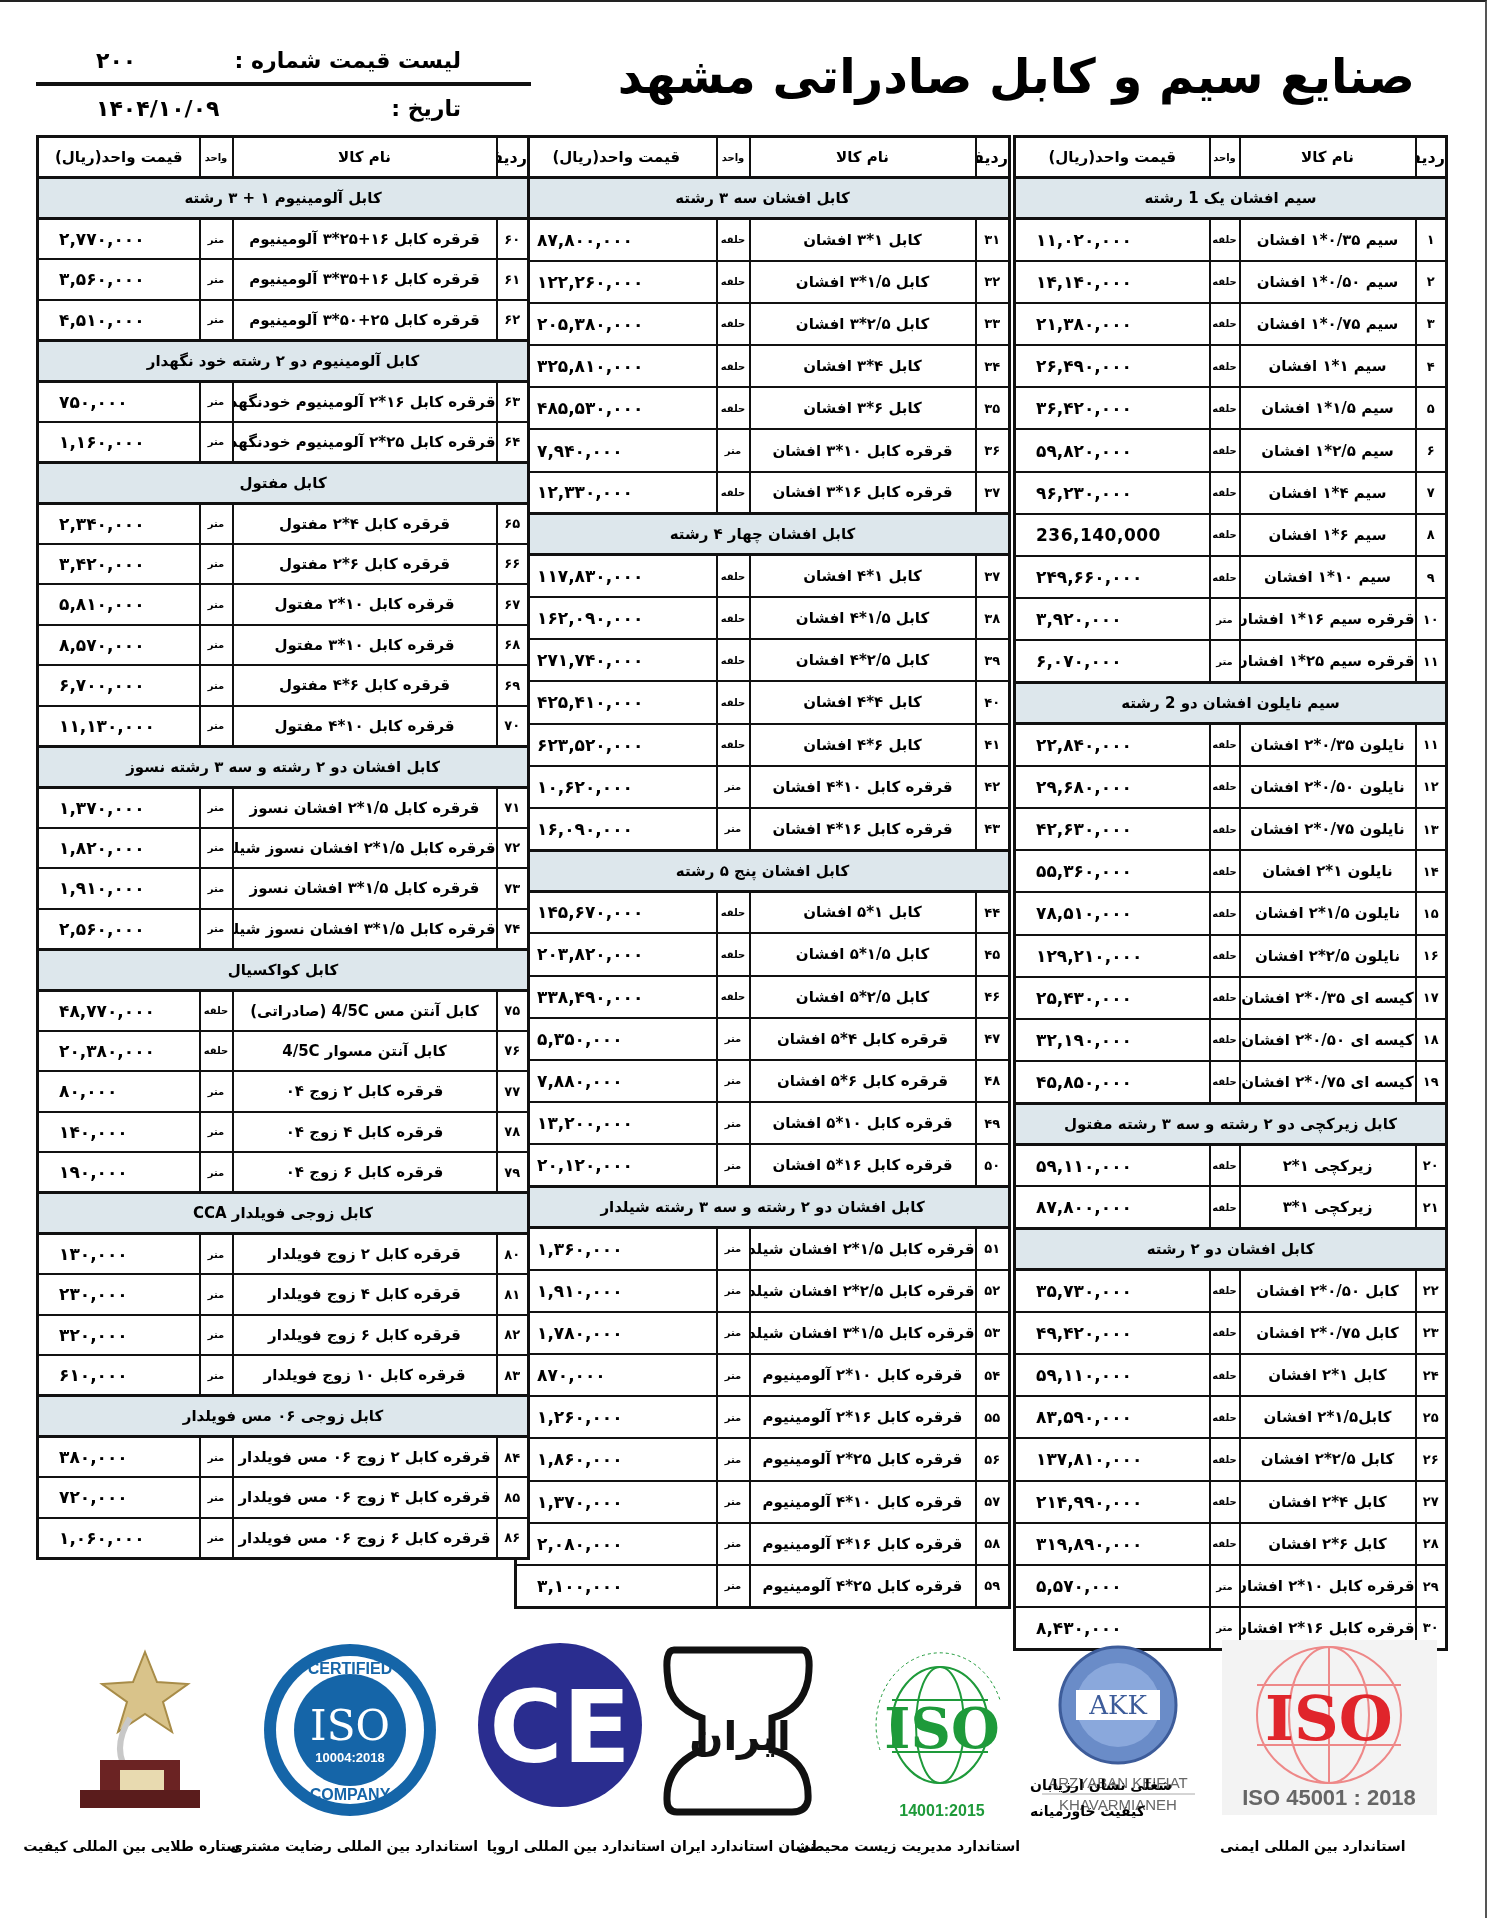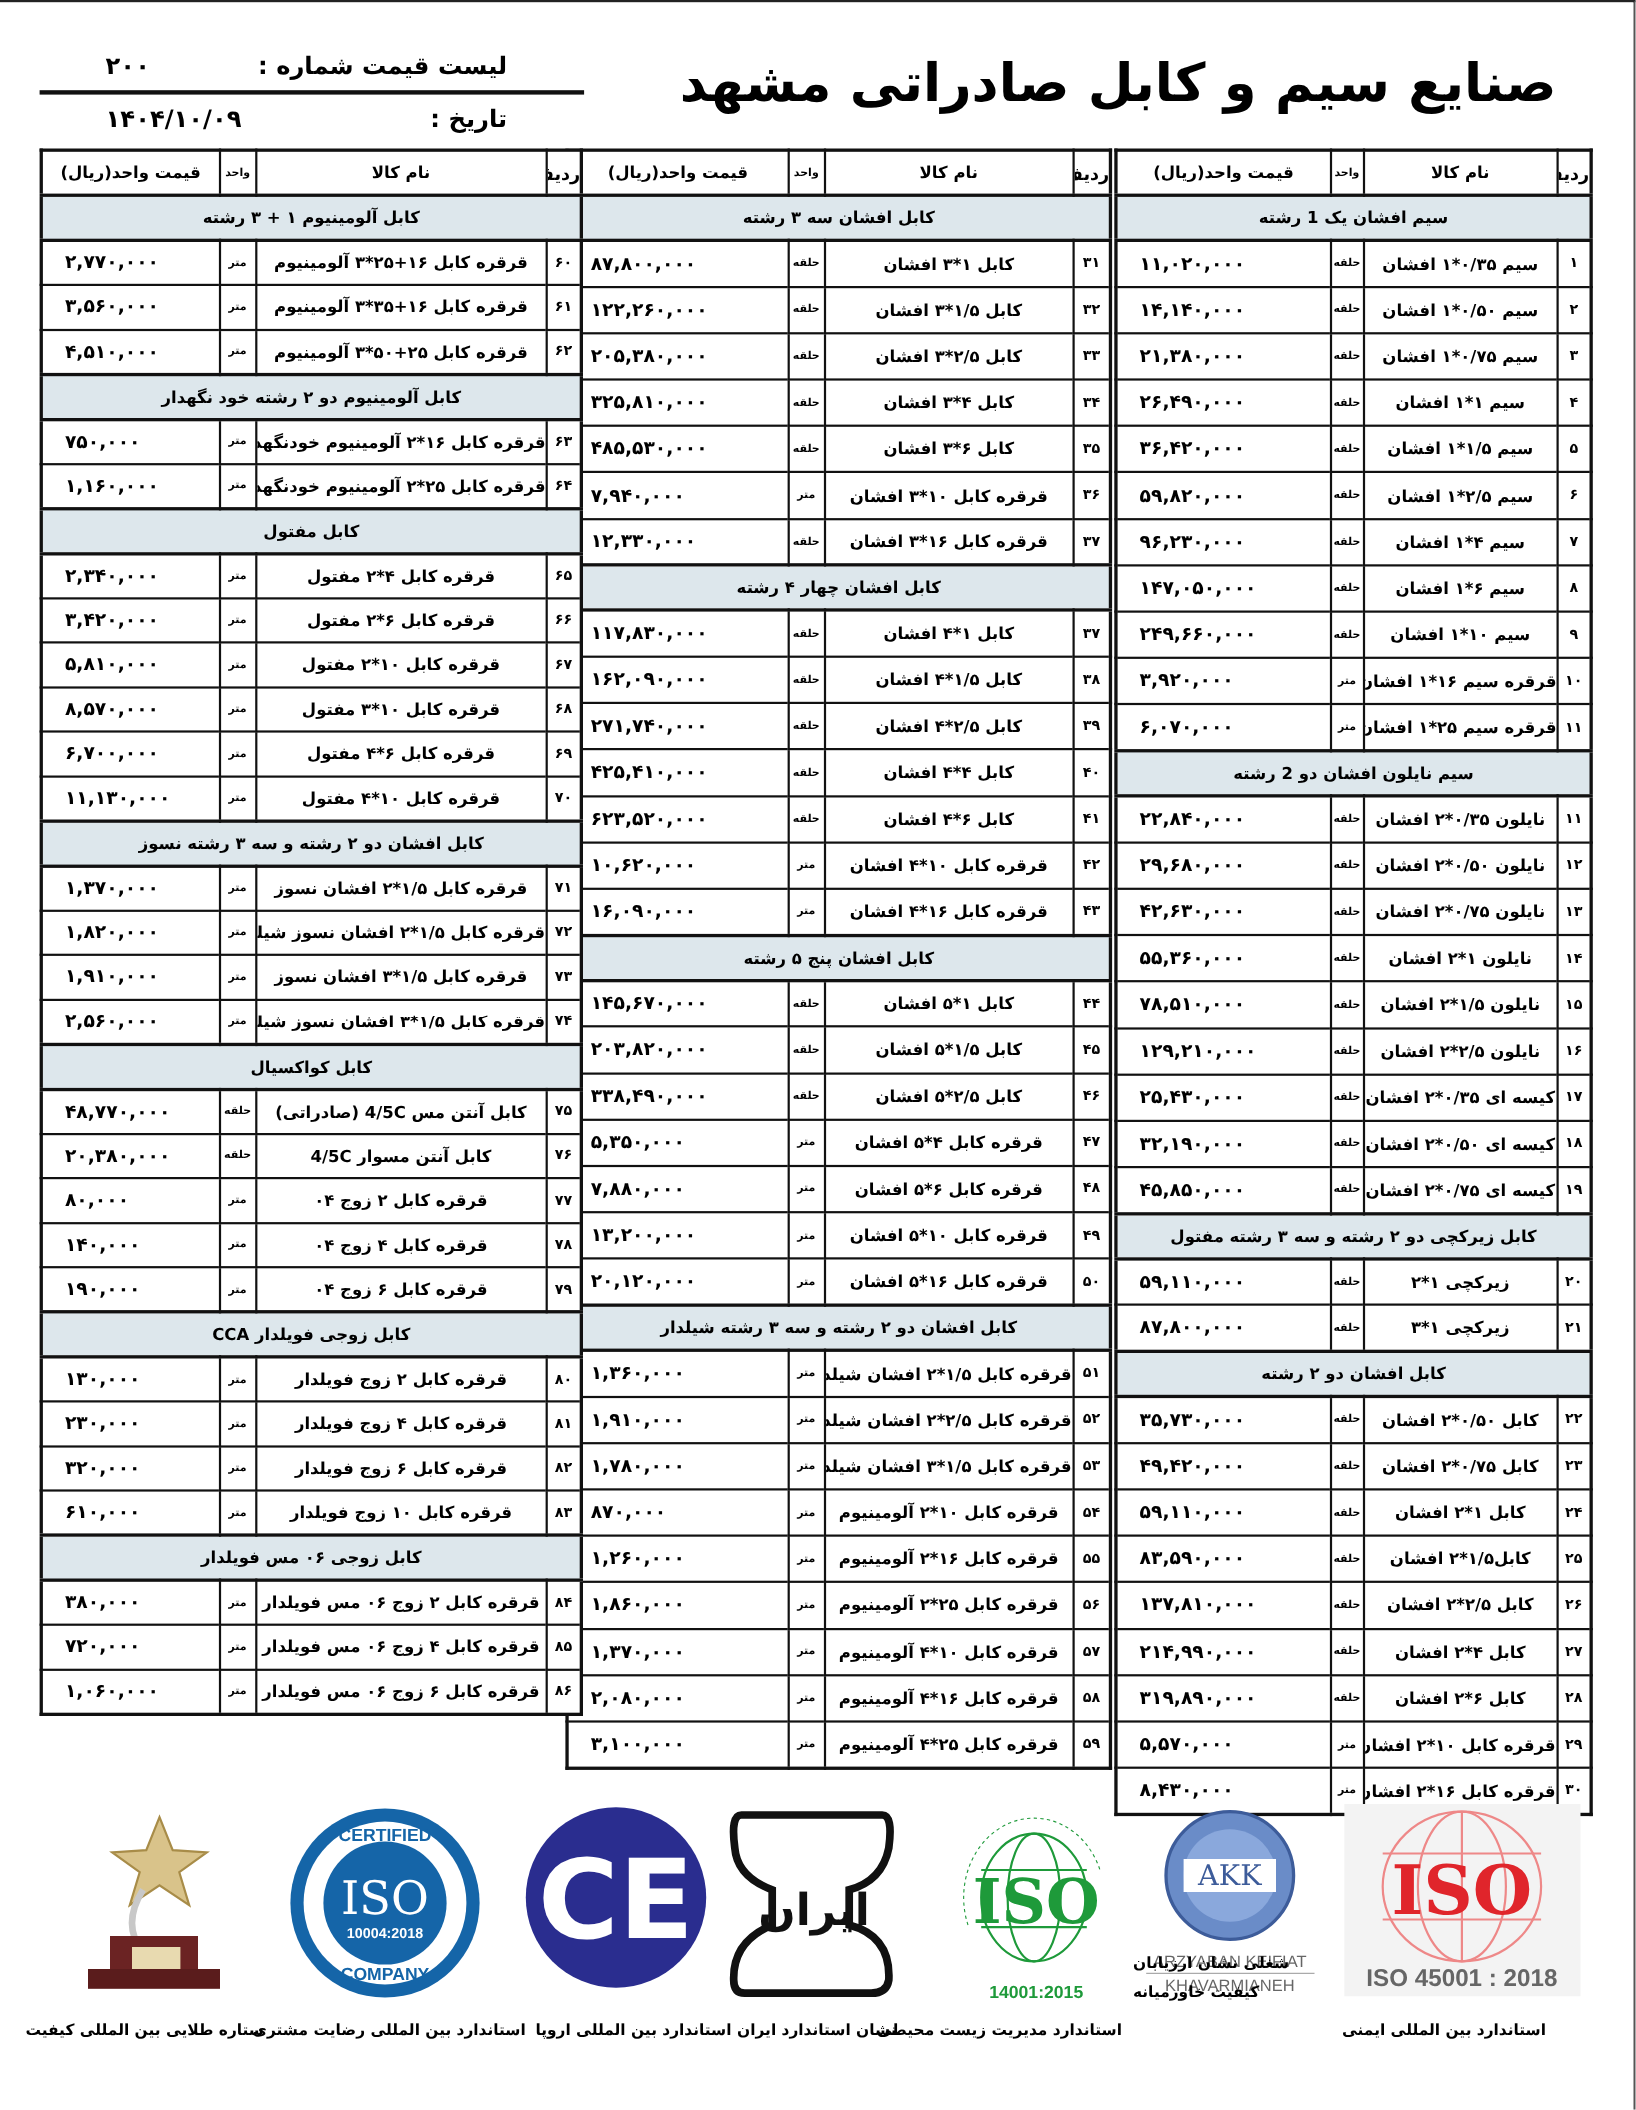--- a/index.html
+++ b/index.html
@@ -120,21 +120,21 @@
         <tr style="height:42.2px">
           <td class="idx">۷</td>
           <td class="name">سیم ۴*۱ افشان</td>
           <td class="unit">حلقه</td>
           <td class="price">۹۶,۲۳۰,۰۰۰</td>
         </tr>
         <tr style="height:42.2px">
           <td class="idx">۸</td>
           <td class="name">سیم ۶*۱ افشان</td>
           <td class="unit">حلقه</td>
-          <td class="price">۱۴۷,۰۵۰,۰۰۰</td>
+          <td class="price">236,140,000</td>
         </tr>
         <tr style="height:42.2px">
           <td class="idx">۹</td>
           <td class="name">سیم ۱۰*۱ افشان</td>
           <td class="unit">حلقه</td>
           <td class="price">۲۴۹,۶۶۰,۰۰۰</td>
         </tr>
         <tr style="height:42.2px">
           <td class="idx">۱۰</td>
           <td class="name">قرقره سیم ۱۶*۱ افشان</td>

